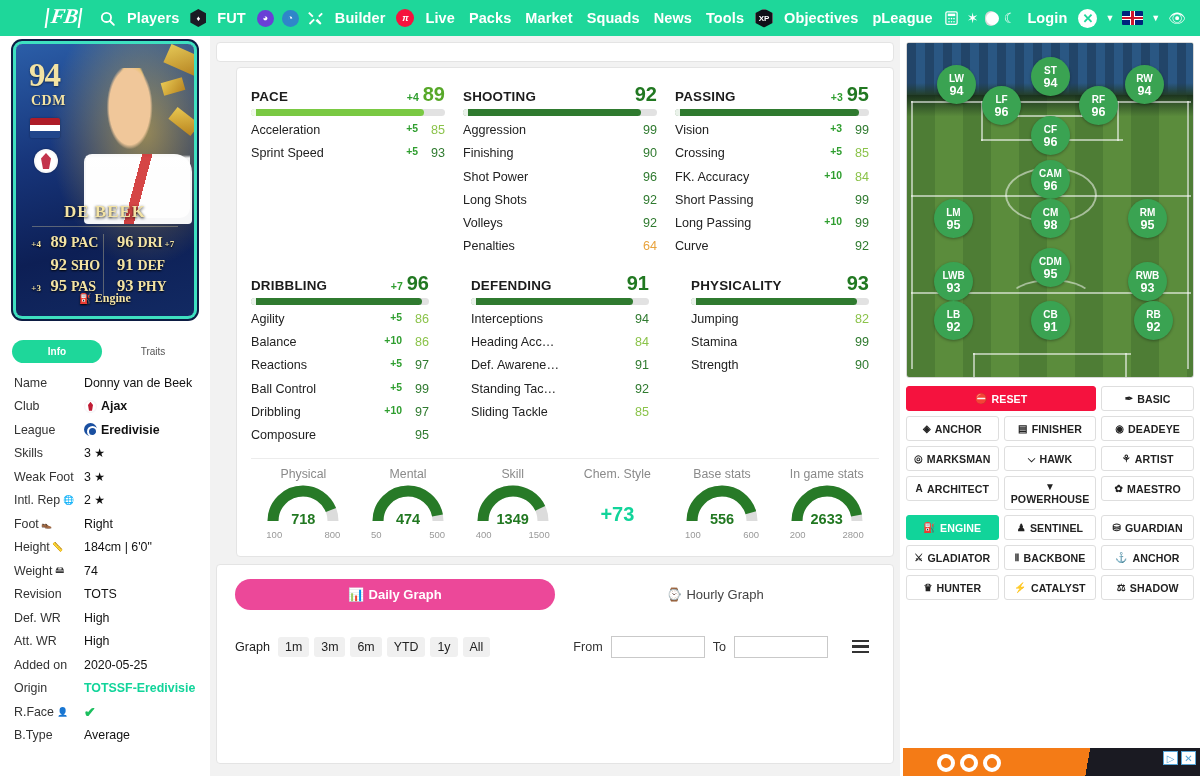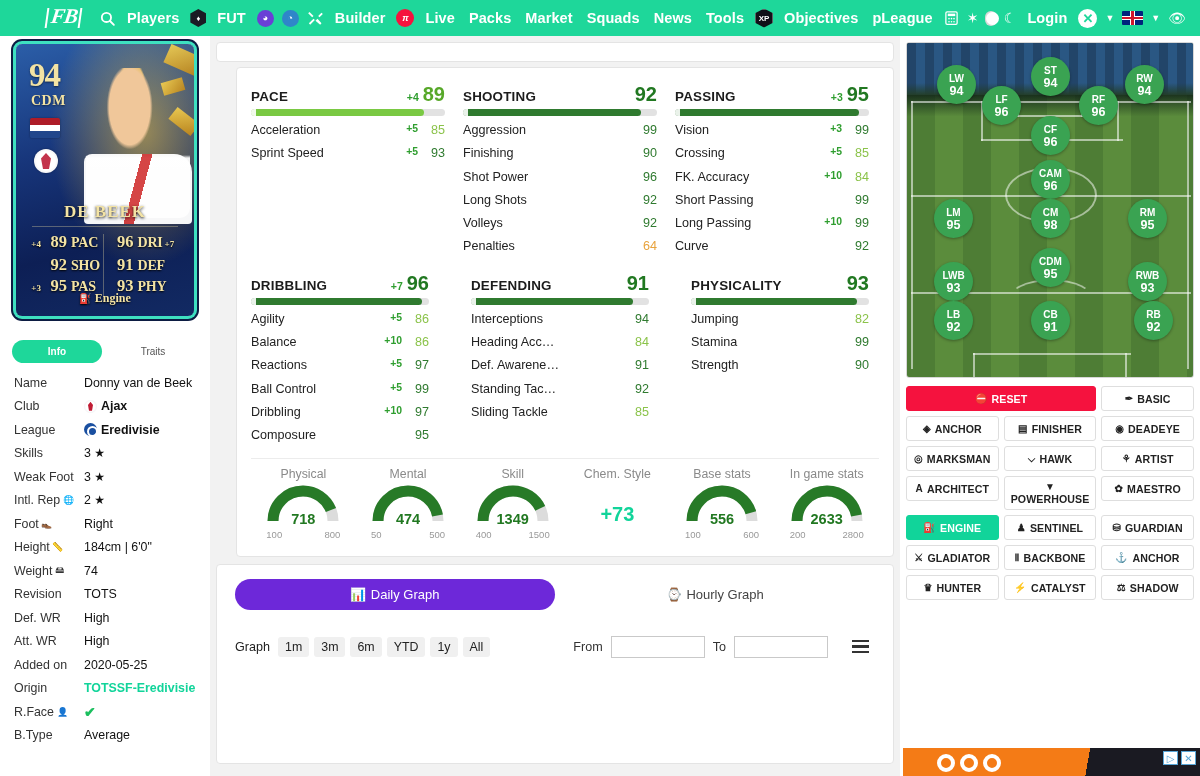--- a/index.html
+++ b/index.html
@@ -208,21 +208,21 @@
   .g-scale { display: flex; justify-content: space-between; width: 74px; margin: 2px auto 0; font-size: 9.5px; color: #999; }
   .chemval { font-size: 20px; font-weight: bold; color: #11d49a; margin-top: 22px; }
 
   
   .graphpanel { margin-top: 7px; padding: 14px 18px; height: 200px; position: relative; }
   .gtabs { display: flex; align-items: center; }
   .gtab {
     width: 320px; text-align: center; padding: 8px 0; border-radius: 18px;
     font-size: 13px; cursor: pointer; color: #444;
   }
-  .gtab.active { background: #6d28d9; color: #fff; font-weight: normal; }
+  .gtab.active { background: #ec4899; color: #fff; font-weight: bold; }
   .gtab .ic { margin-right: 4px; }
   .zoomrow { display: flex; align-items: center; margin-top: 26px; font-size: 12.6px; color: #333; }
   .zlabel { margin-right: 8px; color: #222; }
   .zbtn {
     background: #f0f0f0; border-radius: 3px; padding: 3px 7px; margin-right: 5px;
     cursor: pointer; font-size: 12.4px; color: #222;
   }
   .fromto { display:flex; align-items:center; margin-left: 78px; gap: 8px; font-size: 12.6px; }
   .dateinput { width: 94px; height: 22px; border: 1px solid #c9c9c9; background: #fff; }
   .burger { margin-left: 16px; cursor: pointer; display:flex; flex-direction:column; gap:3px; }

